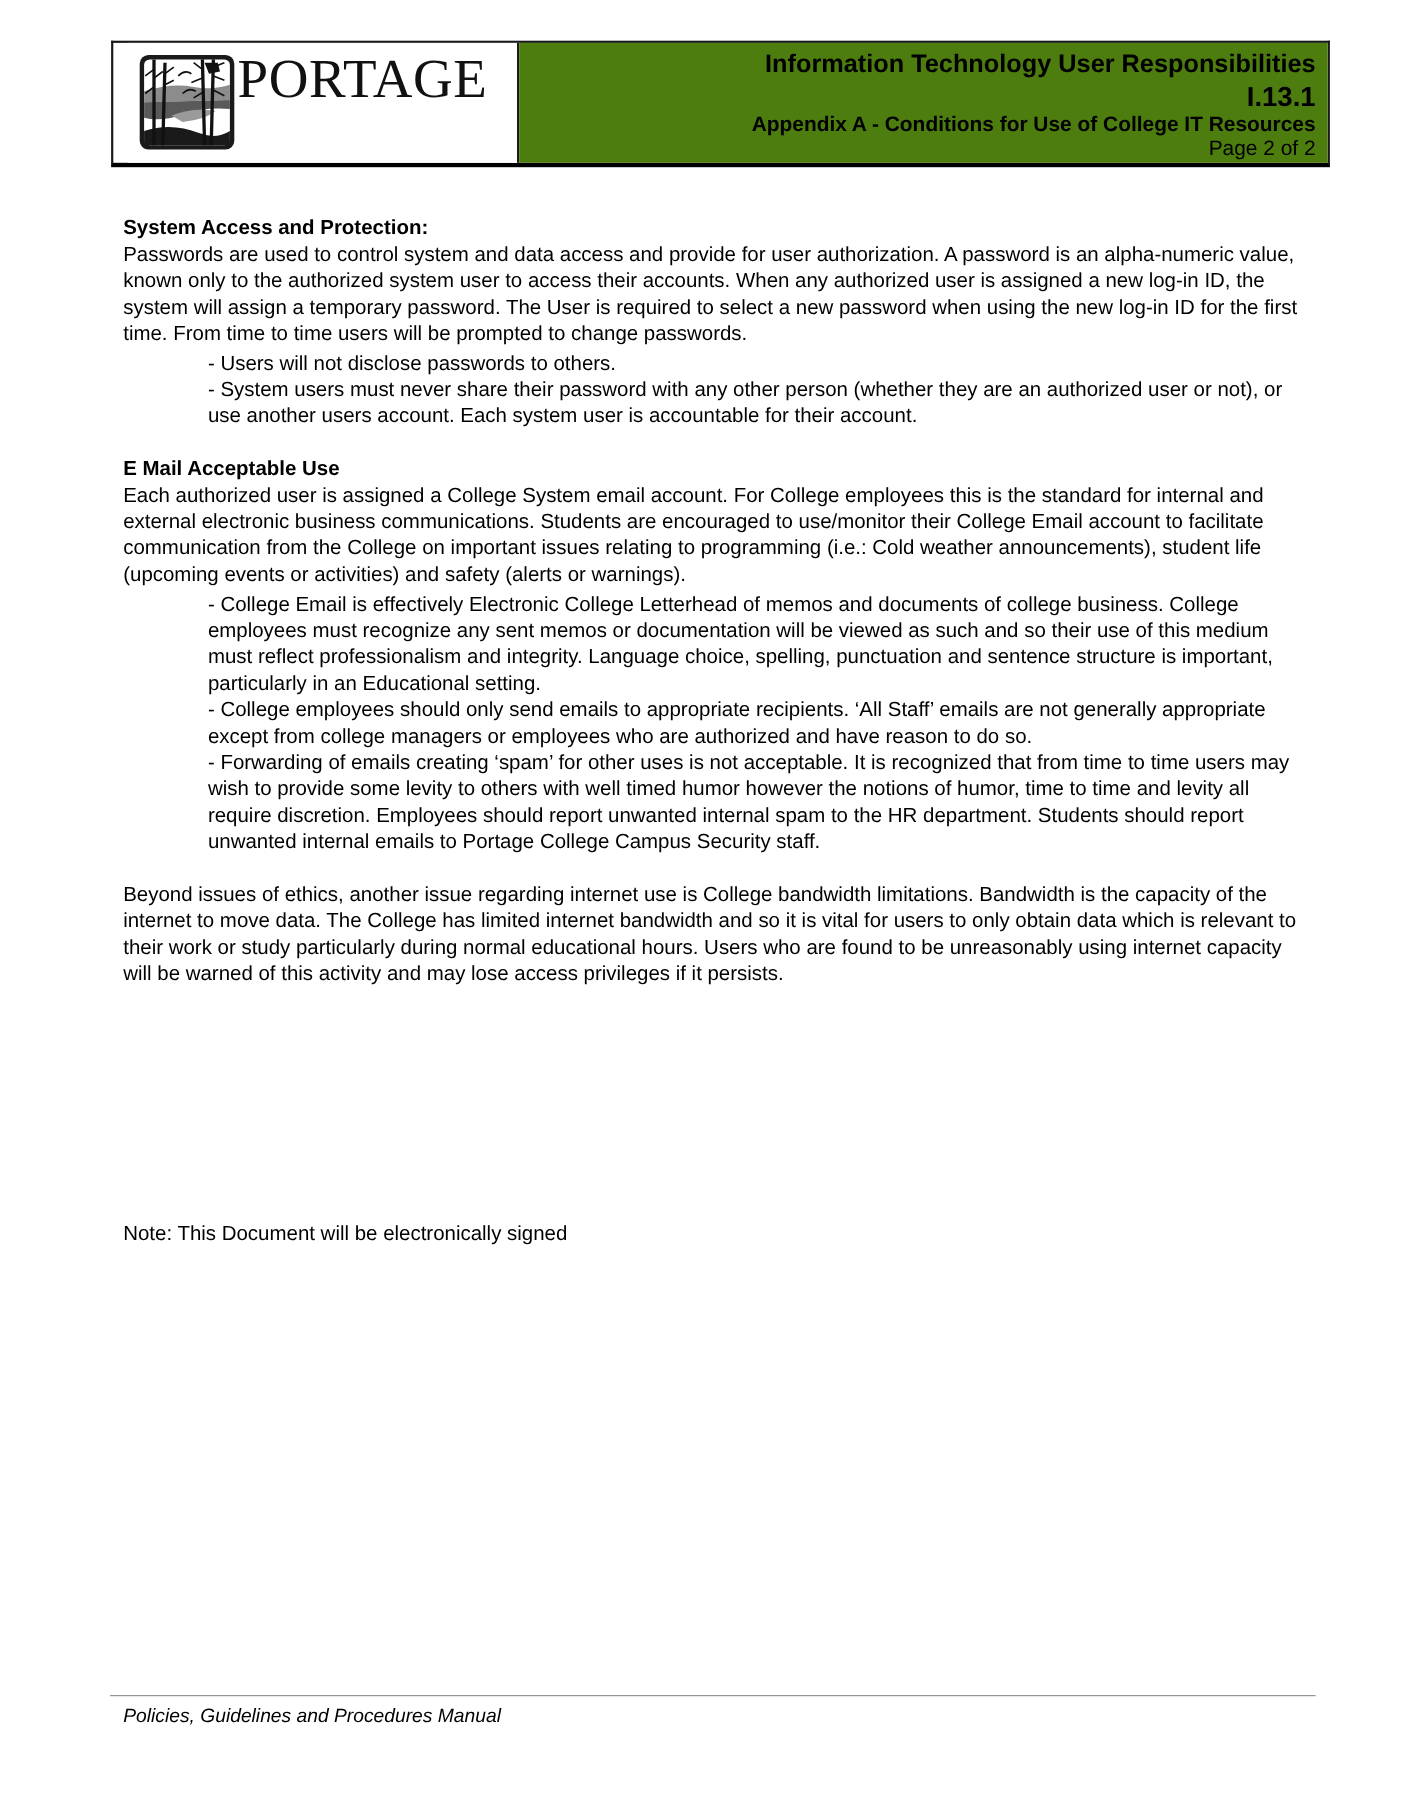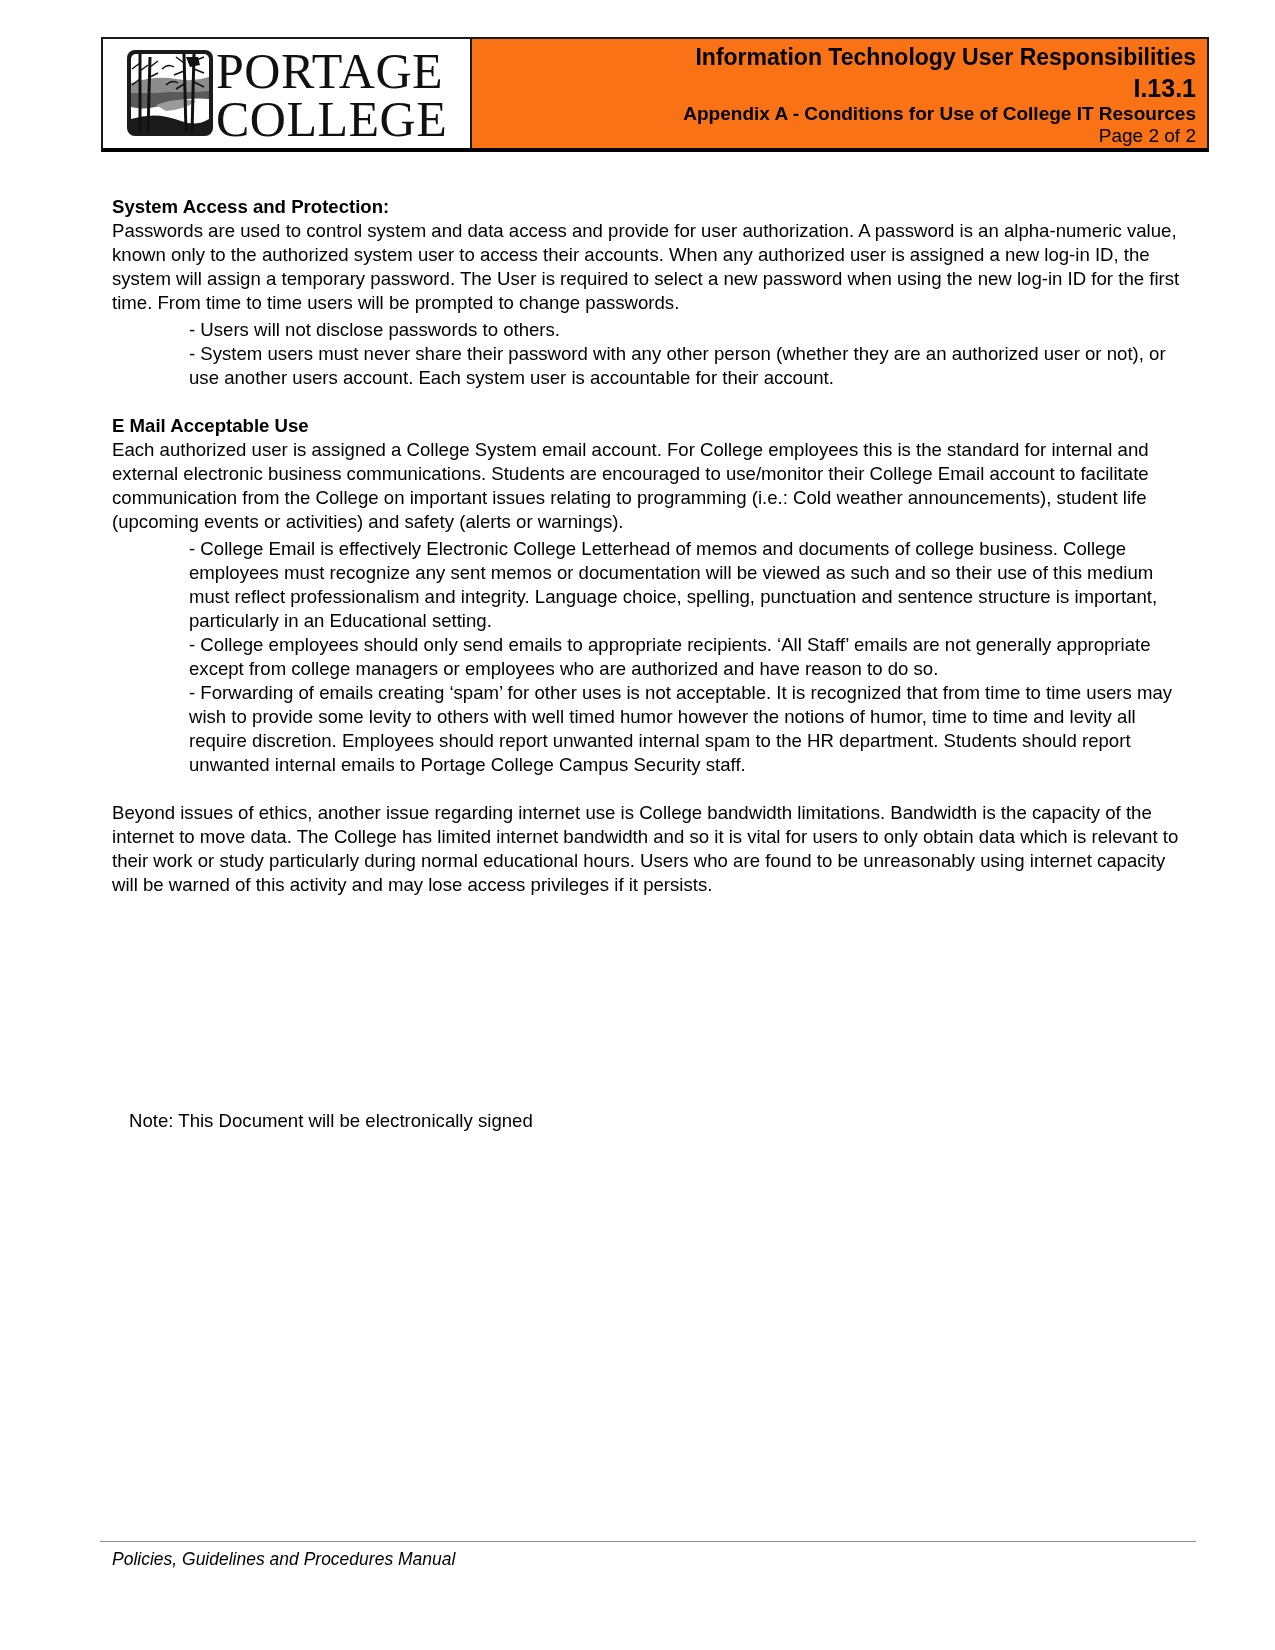--- a/index.html
+++ b/index.html
@@ -19,42 +19,42 @@
     .logo-mark {
       position: absolute; left: 10px; top: 10px; width: 88px; height: 88px;
     }
     .logo-text {
       position: absolute; left: 100px; font-family: "Liberation Serif", serif;
       font-size: 50px; line-height: 48px; letter-spacing: 0.5px; color: #111;
     }
     .logo-text.l1 { top: 8px; }
     .logo-text.l2 { top: 56px; }
     .title-cell {
-      flex: 1; background: #f97316; padding-right: 1px;
+      flex: 1; background: #4d7c0f; padding-right: 1px;
       box-sizing: border-box; position: relative;
     }
     .t-title { position: absolute; right: 11px; top: 5px; font-size: 23px; font-weight: bold; white-space: nowrap; }
     .t-code  { position: absolute; right: 11px; top: 35px; font-size: 25px; font-weight: bold; white-space: nowrap; }
     .t-sub   { position: absolute; right: 11px; top: 64px; font-size: 19px; font-weight: bold; white-space: nowrap; }
     .t-page  { position: absolute; right: 11px; top: 86px; font-size: 19px; white-space: nowrap; }
 
     .content {
       position: absolute; left: 112px; top: 195px; width: 1070px;
       font-size: 18.6px; line-height: 24px;
     }
     .section { margin: 0 0 24px 0; }
     .section h2 {
       margin: 0; font-size: 18.6px; line-height: 24px; font-weight: bold;
     }
     .section p { margin: 0; }
     .bullets { margin: 3px; padding: 0 0 0 74px; list-style: none; }
     .bullets li { margin: 0; }
 
     .note {
-      position: absolute; left: 112px; top: 1109px; font-size: 18.6px; line-height: 24px; margin-left: 17px;
+      position: absolute; left: 112px; top: 1109px; font-size: 18.6px; line-height: 24px;
     }
     .footer-rule {
       position: absolute; left: 100px; top: 1541px; width: 1096px; height: 0;
       border-top: 1.5px solid #8a8a8a;
     }
     .footer-text {
       position: absolute; left: 112px; top: 1548px; font-size: 17.5px; font-style: italic;
       line-height: 22px;
     }
   </style>
@@ -77,21 +77,20 @@
         <line x1="68" y1="5" x2="66" y2="83"></line>
       </g>
       <g stroke="#111" stroke-width="1.5" fill="none">
         <path d="M14 14 L6 20 M14 22 L22 16 M14 30 L6 36 M24 18 L32 12 M24 28 L32 24"></path>
         <path d="M58 14 L50 8 M58 22 L48 26 M68 12 L78 8 M68 20 L78 24 M60 34 L50 40 M66 32 L78 38"></path>
         <path d="M36 20 Q42 14 48 18 M40 36 Q46 30 52 34"></path>
       </g>
       <path d="M60 8 L72 8 L74 16 L64 18 Z" fill="#111"></path>
     </svg>
     <div class="logo-text l1">PORTAGE</div>
-    <div class="logo-text l2">COLLEGE</div>
   </div>
   <div class="title-cell">
     <div class="t-title">Information Technology User Responsibilities</div>
     <div class="t-code">I.13.1</div>
     <div class="t-sub">Appendix A - Conditions for Use of College IT Resources</div>
     <div class="t-page">Page 2 of 2</div>
   </div>
 </div>
 
 <div class="content">

